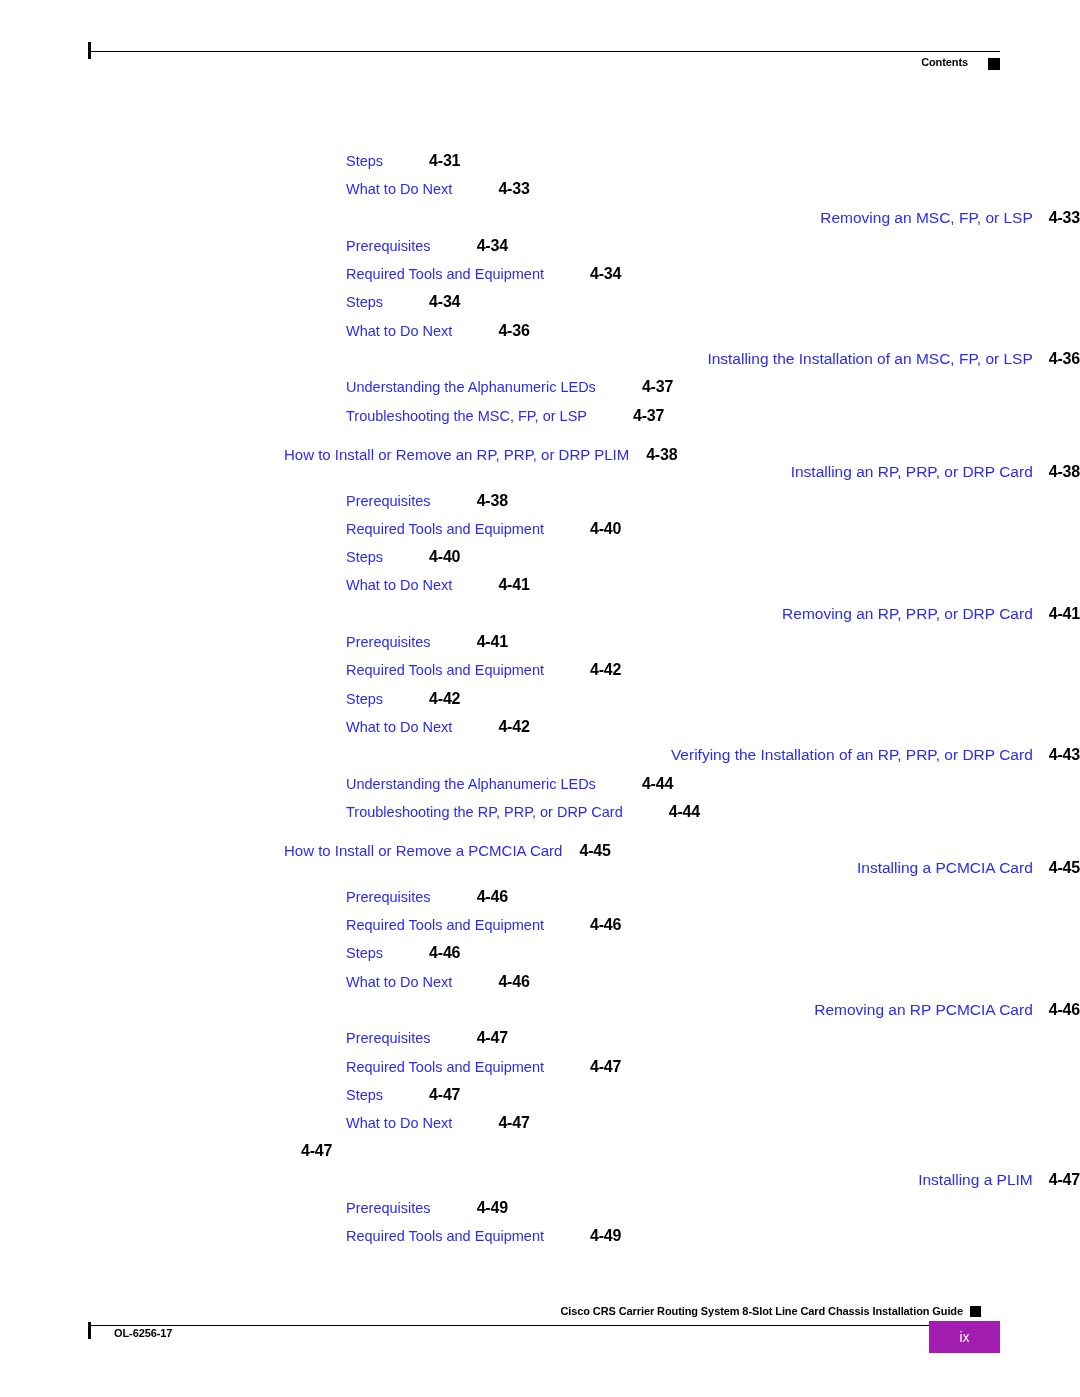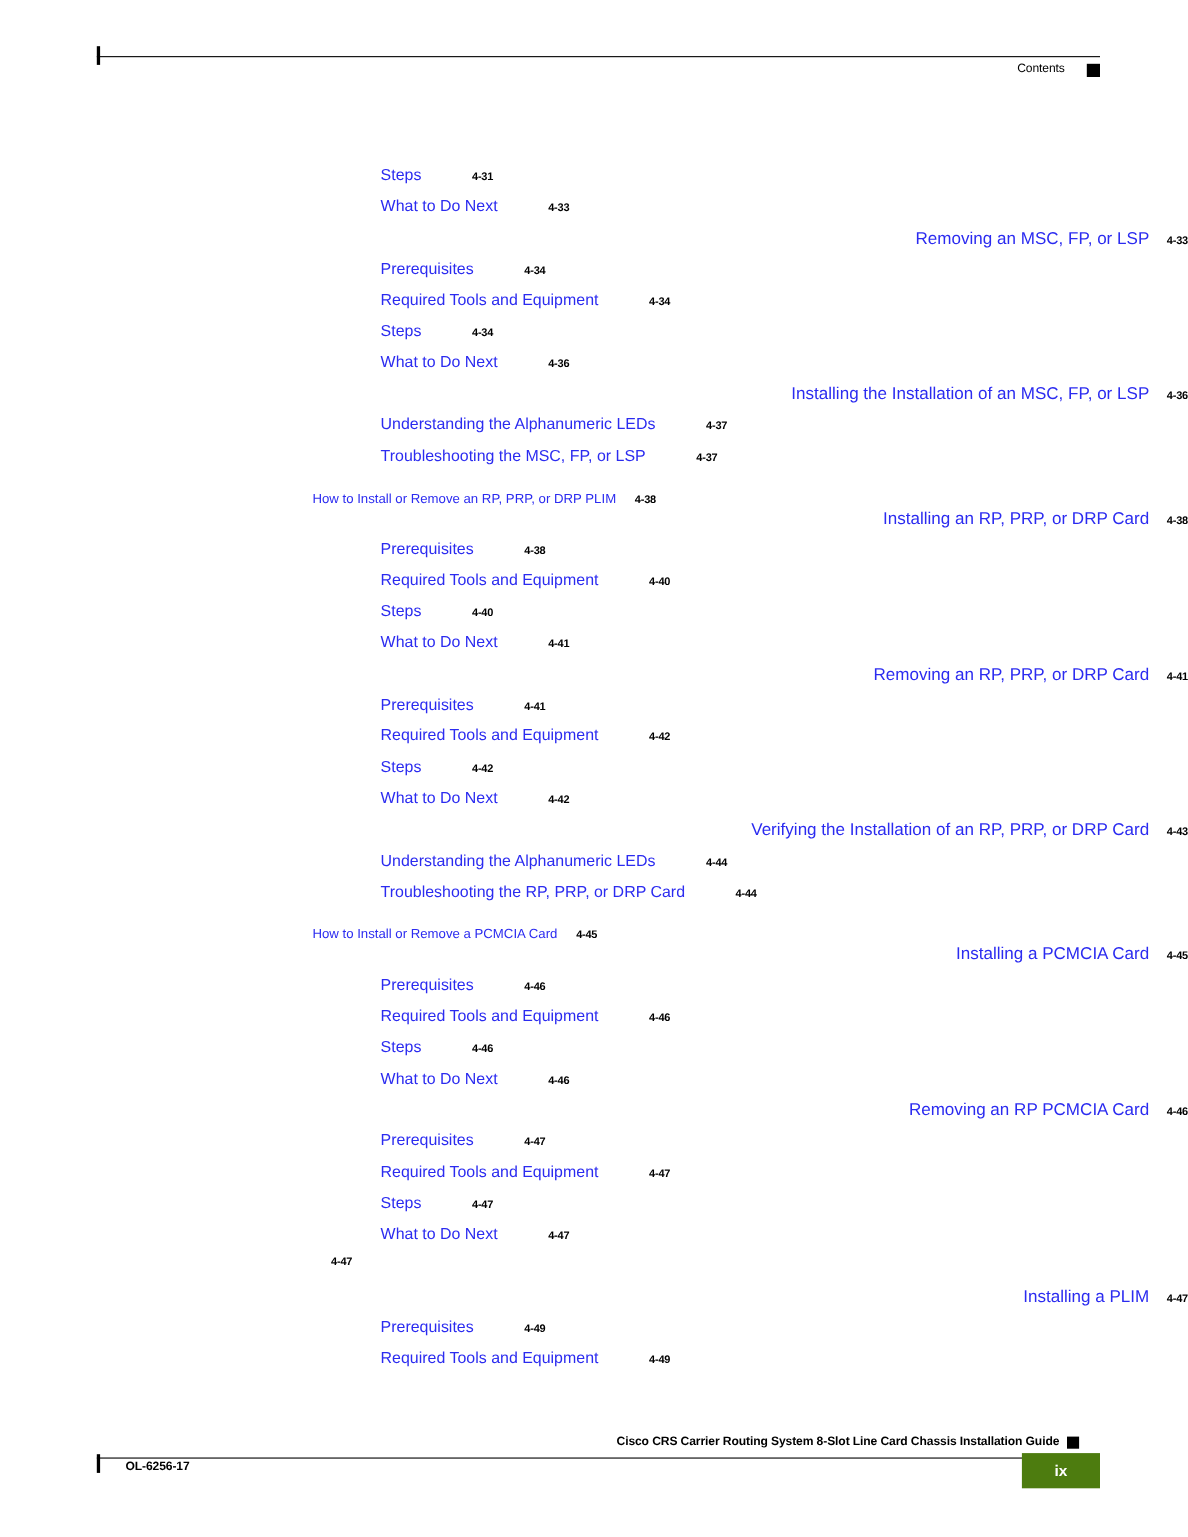--- a/index.html
+++ b/index.html
@@ -37,21 +37,21 @@
     left: 0;
     width: 3px;
     height: 17px;
     background: #000000;
   }
   .header-label {
     position: absolute;
     top: 14px;
     right: 32px;
     font-size: 11px;
-    font-weight: normal;
+    font-weight: bold;
     color: #000000;
     letter-spacing: -0.1px;
     white-space: nowrap;
   }
   .header-square {
     position: absolute;
     top: 16px;
     right: 0;
     width: 12px;
     height: 12px;
@@ -70,30 +70,30 @@
     align-items: baseline;
     height: 28.3px;
     white-space: nowrap;
   }
   .toc-entry .title {
     color: #2b2bf0;
   }
   .toc-entry .pageno {
     font-weight: bold;
     color: #000000;
-    font-size: 10px;
+    font-size: 16px;
     letter-spacing: -0.2px;
   }
 
   
   .lvl0 { padding-left: 284px; }
   .lvl1 { padding-left: 315px; justify-content: flex-end; }
   .lvl2 { padding-left: 346px; gap: 16px; }
 
-  .lvl0 .title { font-size: 12px; margin-top: 11px; }
+  .lvl0 .title { font-size: 15px; margin-top: 11px; }
   .lvl1 .title { font-size: 15.5px; }
   .lvl2 .title { font-size: 14.5px; }
 
   .lvl0 .gap { width: 17px; display: inline-block; }
   .lvl1 .gap { width: 16px; display: inline-block; }
   .lvl2 .gap { width: 14px; display: inline-block; }
 
   
   .page-footer {
     position: absolute;
@@ -145,24 +145,24 @@
     color: #000000;
     letter-spacing: -0.1px;
     white-space: nowrap;
   }
   .footer-pagebox {
     position: absolute;
     top: 16px;
     right: 0;
     width: 71px;
     height: 32px;
-    background: #4d7c0f;
+    background: #a21caf;
     color: #ffffff;
     font-size: 14px;
-    font-weight: bold;
+    font-weight: normal;
     display: flex;
     align-items: center;
     justify-content: center;
   }
 </style>
 </head>
 <body>
 
 <div class="page-header">
   <div class="header-tick"></div>

